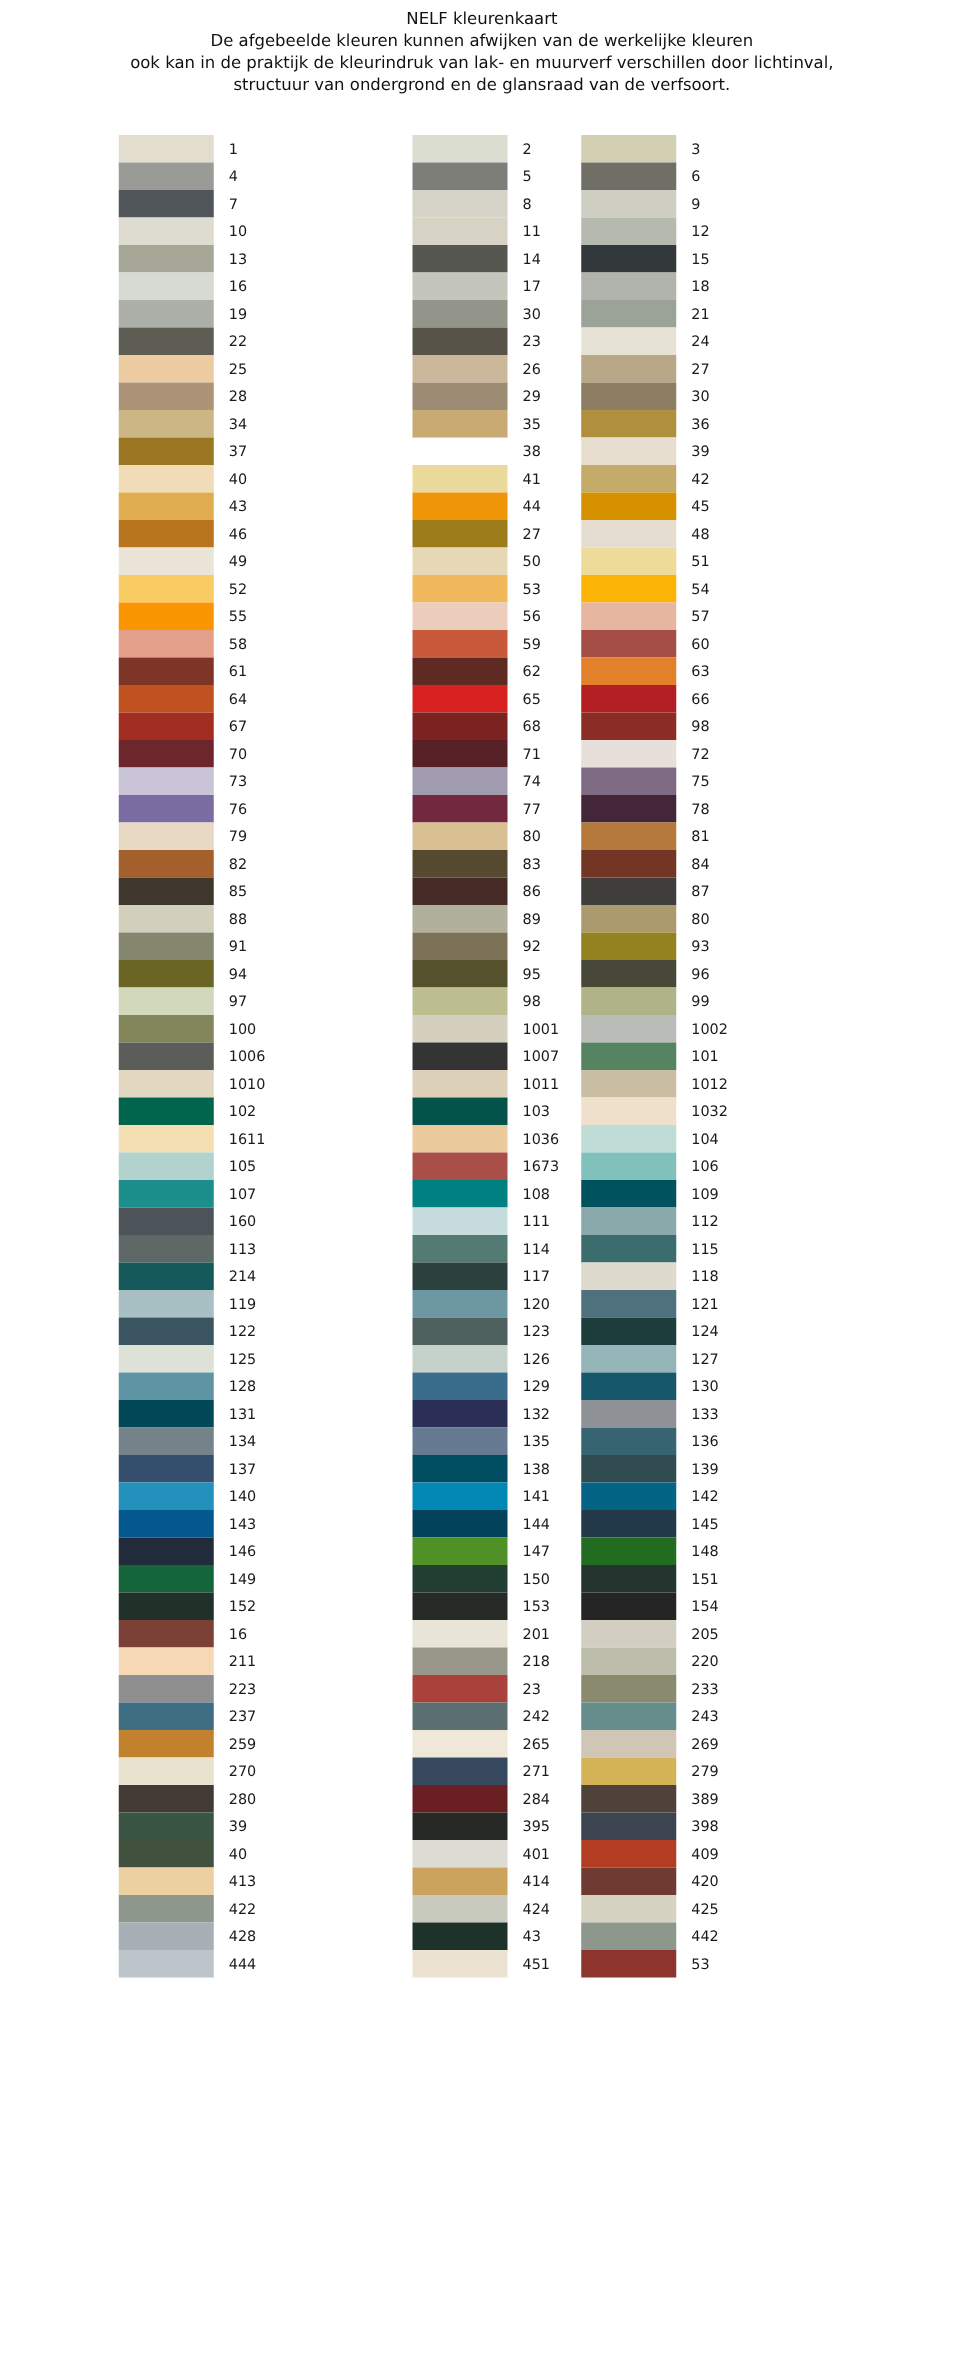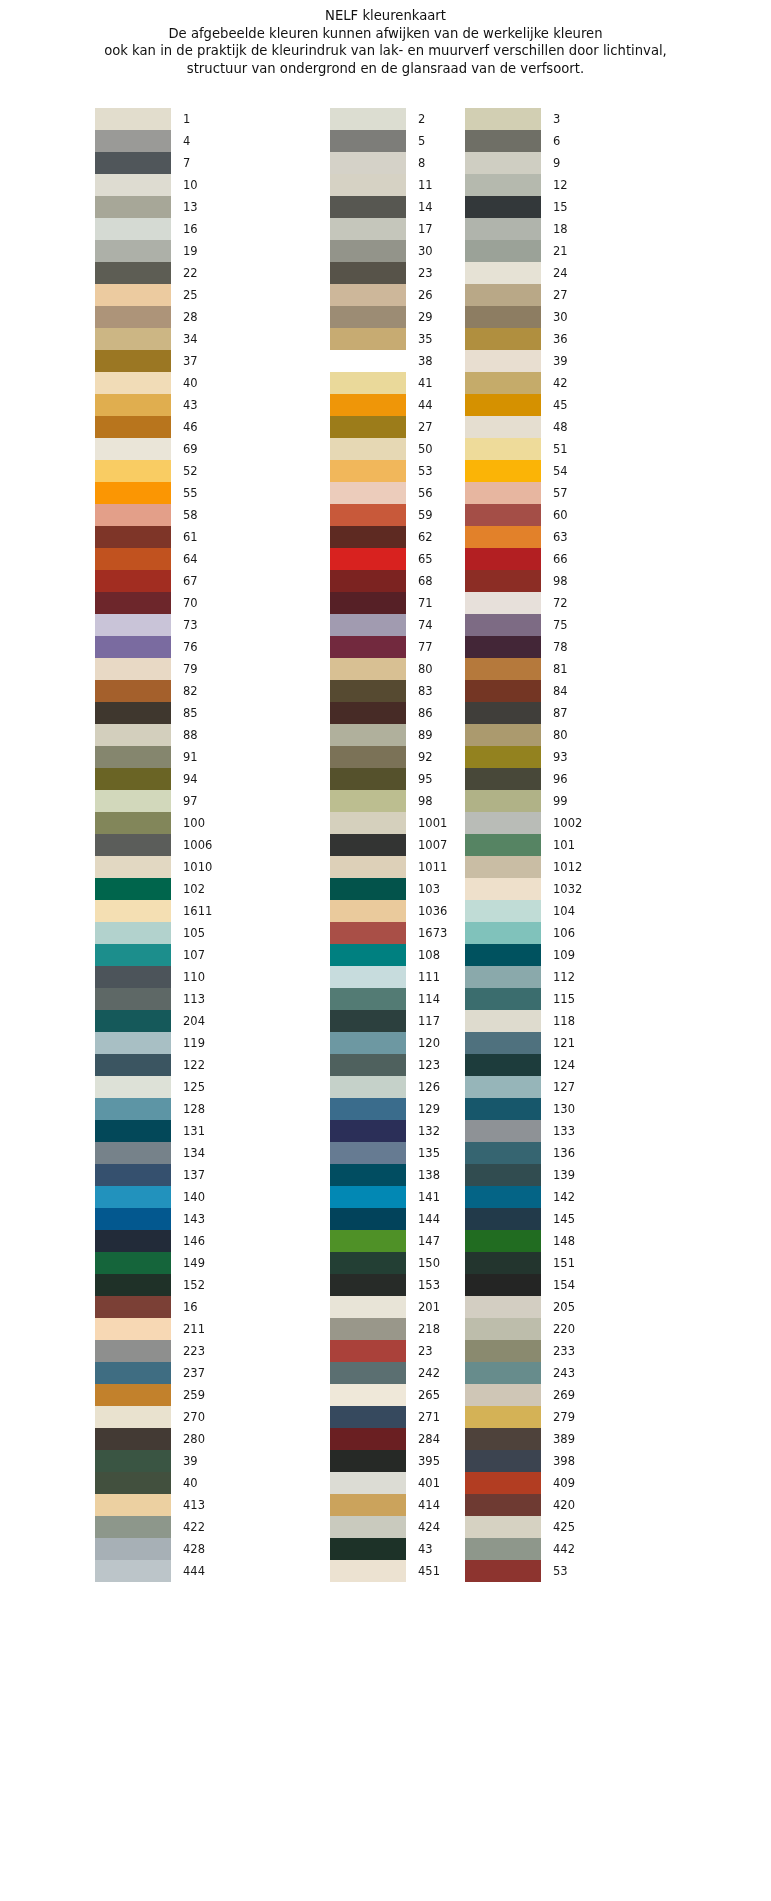--- a/index.html
+++ b/index.html
@@ -287,21 +287,21 @@
         <div class="code">27</div>
       </div>
       <div class="cell c2">
         <div class="swatch" style="background-color: rgb(229, 222, 208);"></div>
         <div class="code">48</div>
       </div>
     </div>
     <div class="row">
       <div class="cell c0">
         <div class="swatch" style="background-color: rgb(234, 229, 216);"></div>
-        <div class="code">69</div>
+        <div class="code">49</div>
       </div>
       <div class="cell c1">
         <div class="swatch" style="background-color: rgb(230, 216, 180);"></div>
         <div class="code">50</div>
       </div>
       <div class="cell c2">
         <div class="swatch" style="background-color: rgb(238, 219, 154);"></div>
         <div class="code">51</div>
       </div>
     </div>
@@ -623,21 +623,21 @@
         <div class="code">108</div>
       </div>
       <div class="cell c2">
         <div class="swatch" style="background-color: rgb(0, 82, 95);"></div>
         <div class="code">109</div>
       </div>
     </div>
     <div class="row">
       <div class="cell c0">
         <div class="swatch" style="background-color: rgb(76, 84, 90);"></div>
-        <div class="code">110</div>
+        <div class="code">160</div>
       </div>
       <div class="cell c1">
         <div class="swatch" style="background-color: rgb(199, 220, 221);"></div>
         <div class="code">111</div>
       </div>
       <div class="cell c2">
         <div class="swatch" style="background-color: rgb(138, 169, 171);"></div>
         <div class="code">112</div>
       </div>
     </div>
@@ -651,21 +651,21 @@
         <div class="code">114</div>
       </div>
       <div class="cell c2">
         <div class="swatch" style="background-color: rgb(59, 109, 110);"></div>
         <div class="code">115</div>
       </div>
     </div>
     <div class="row">
       <div class="cell c0">
         <div class="swatch" style="background-color: rgb(21, 89, 90);"></div>
-        <div class="code">204</div>
+        <div class="code">214</div>
       </div>
       <div class="cell c1">
         <div class="swatch" style="background-color: rgb(44, 64, 62);"></div>
         <div class="code">117</div>
       </div>
       <div class="cell c2">
         <div class="swatch" style="background-color: rgb(222, 219, 206);"></div>
         <div class="code">118</div>
       </div>
     </div>

